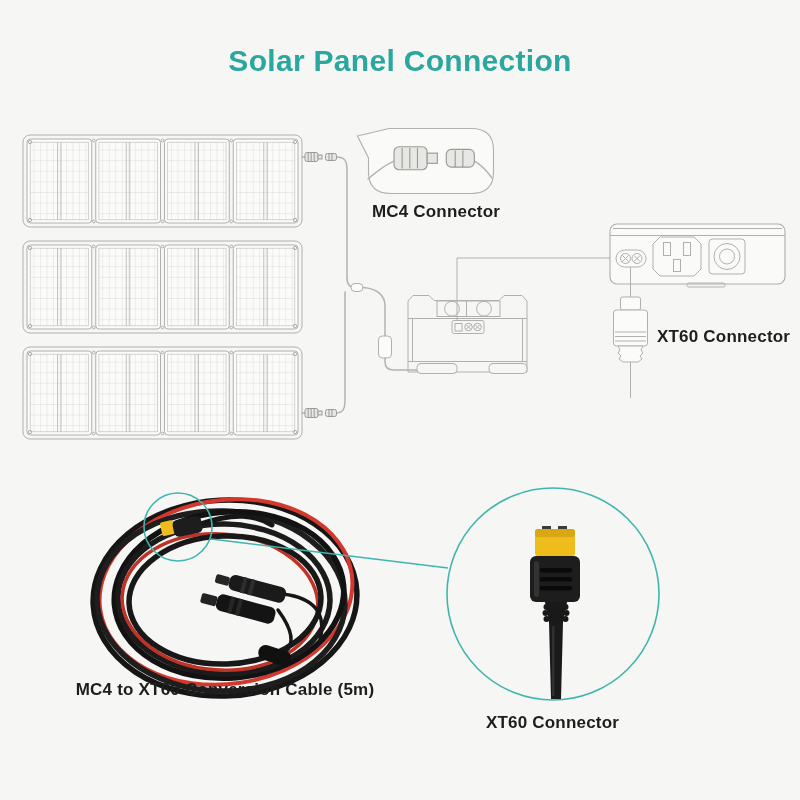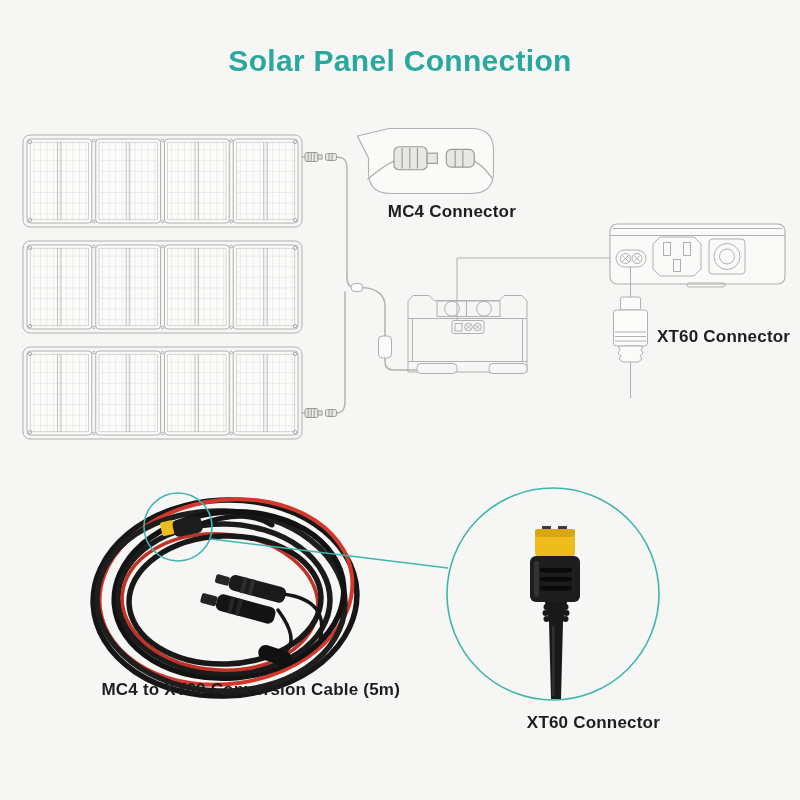--- a/index.html
+++ b/index.html
@@ -1,21 +1,21 @@
 <!DOCTYPE html>
 <html style="--bg: #f6f6f4; --accent: #2aa79e; --annotation: #3eb6ae; --line-art: #b0b0b0; --label: #1d1d1d; --cable-black: #1a1a1a; --cable-red: #d4382c; --xt60-yellow: #eebc1b;"><head>
 <meta charset="utf-8">
 <style>
   html,body{margin:0;padding:0;background:#f6f6f4;}
   .stage{position:relative;width:800px;height:800px;background:var(--bg,#f6f6f4);
          font-family:"Liberation Sans",sans-serif;overflow:hidden;}
   .title{position:absolute;top:44px;left:0;width:800px;text-align:center;
          font-size:30px;font-weight:bold;color:var(--accent,#2aa79e);letter-spacing:.3px;}
   .lbl{position:absolute;font-size:17px;font-weight:bold;color:var(--label,#1d1d1d);letter-spacing:.2px;}
-  .lbl.center{text-align:right;}
+  .lbl.center{text-align:center;}
   .art{position:absolute;left:0;top:0;}
   
   .ln{stroke:var(--line-art,#b0b0b0);fill:none;stroke-width:1;}
   .lnf{stroke:var(--line-art,#b0b0b0);fill:#fbfbfa;stroke-width:1;}
   .cbl{stroke:#b3b3b1;fill:none;stroke-width:1.5;stroke-linecap:round;}
   .teal{stroke:var(--annotation,#3eb6ae);fill:none;}
 </style>
 </head>
 <body>
 

